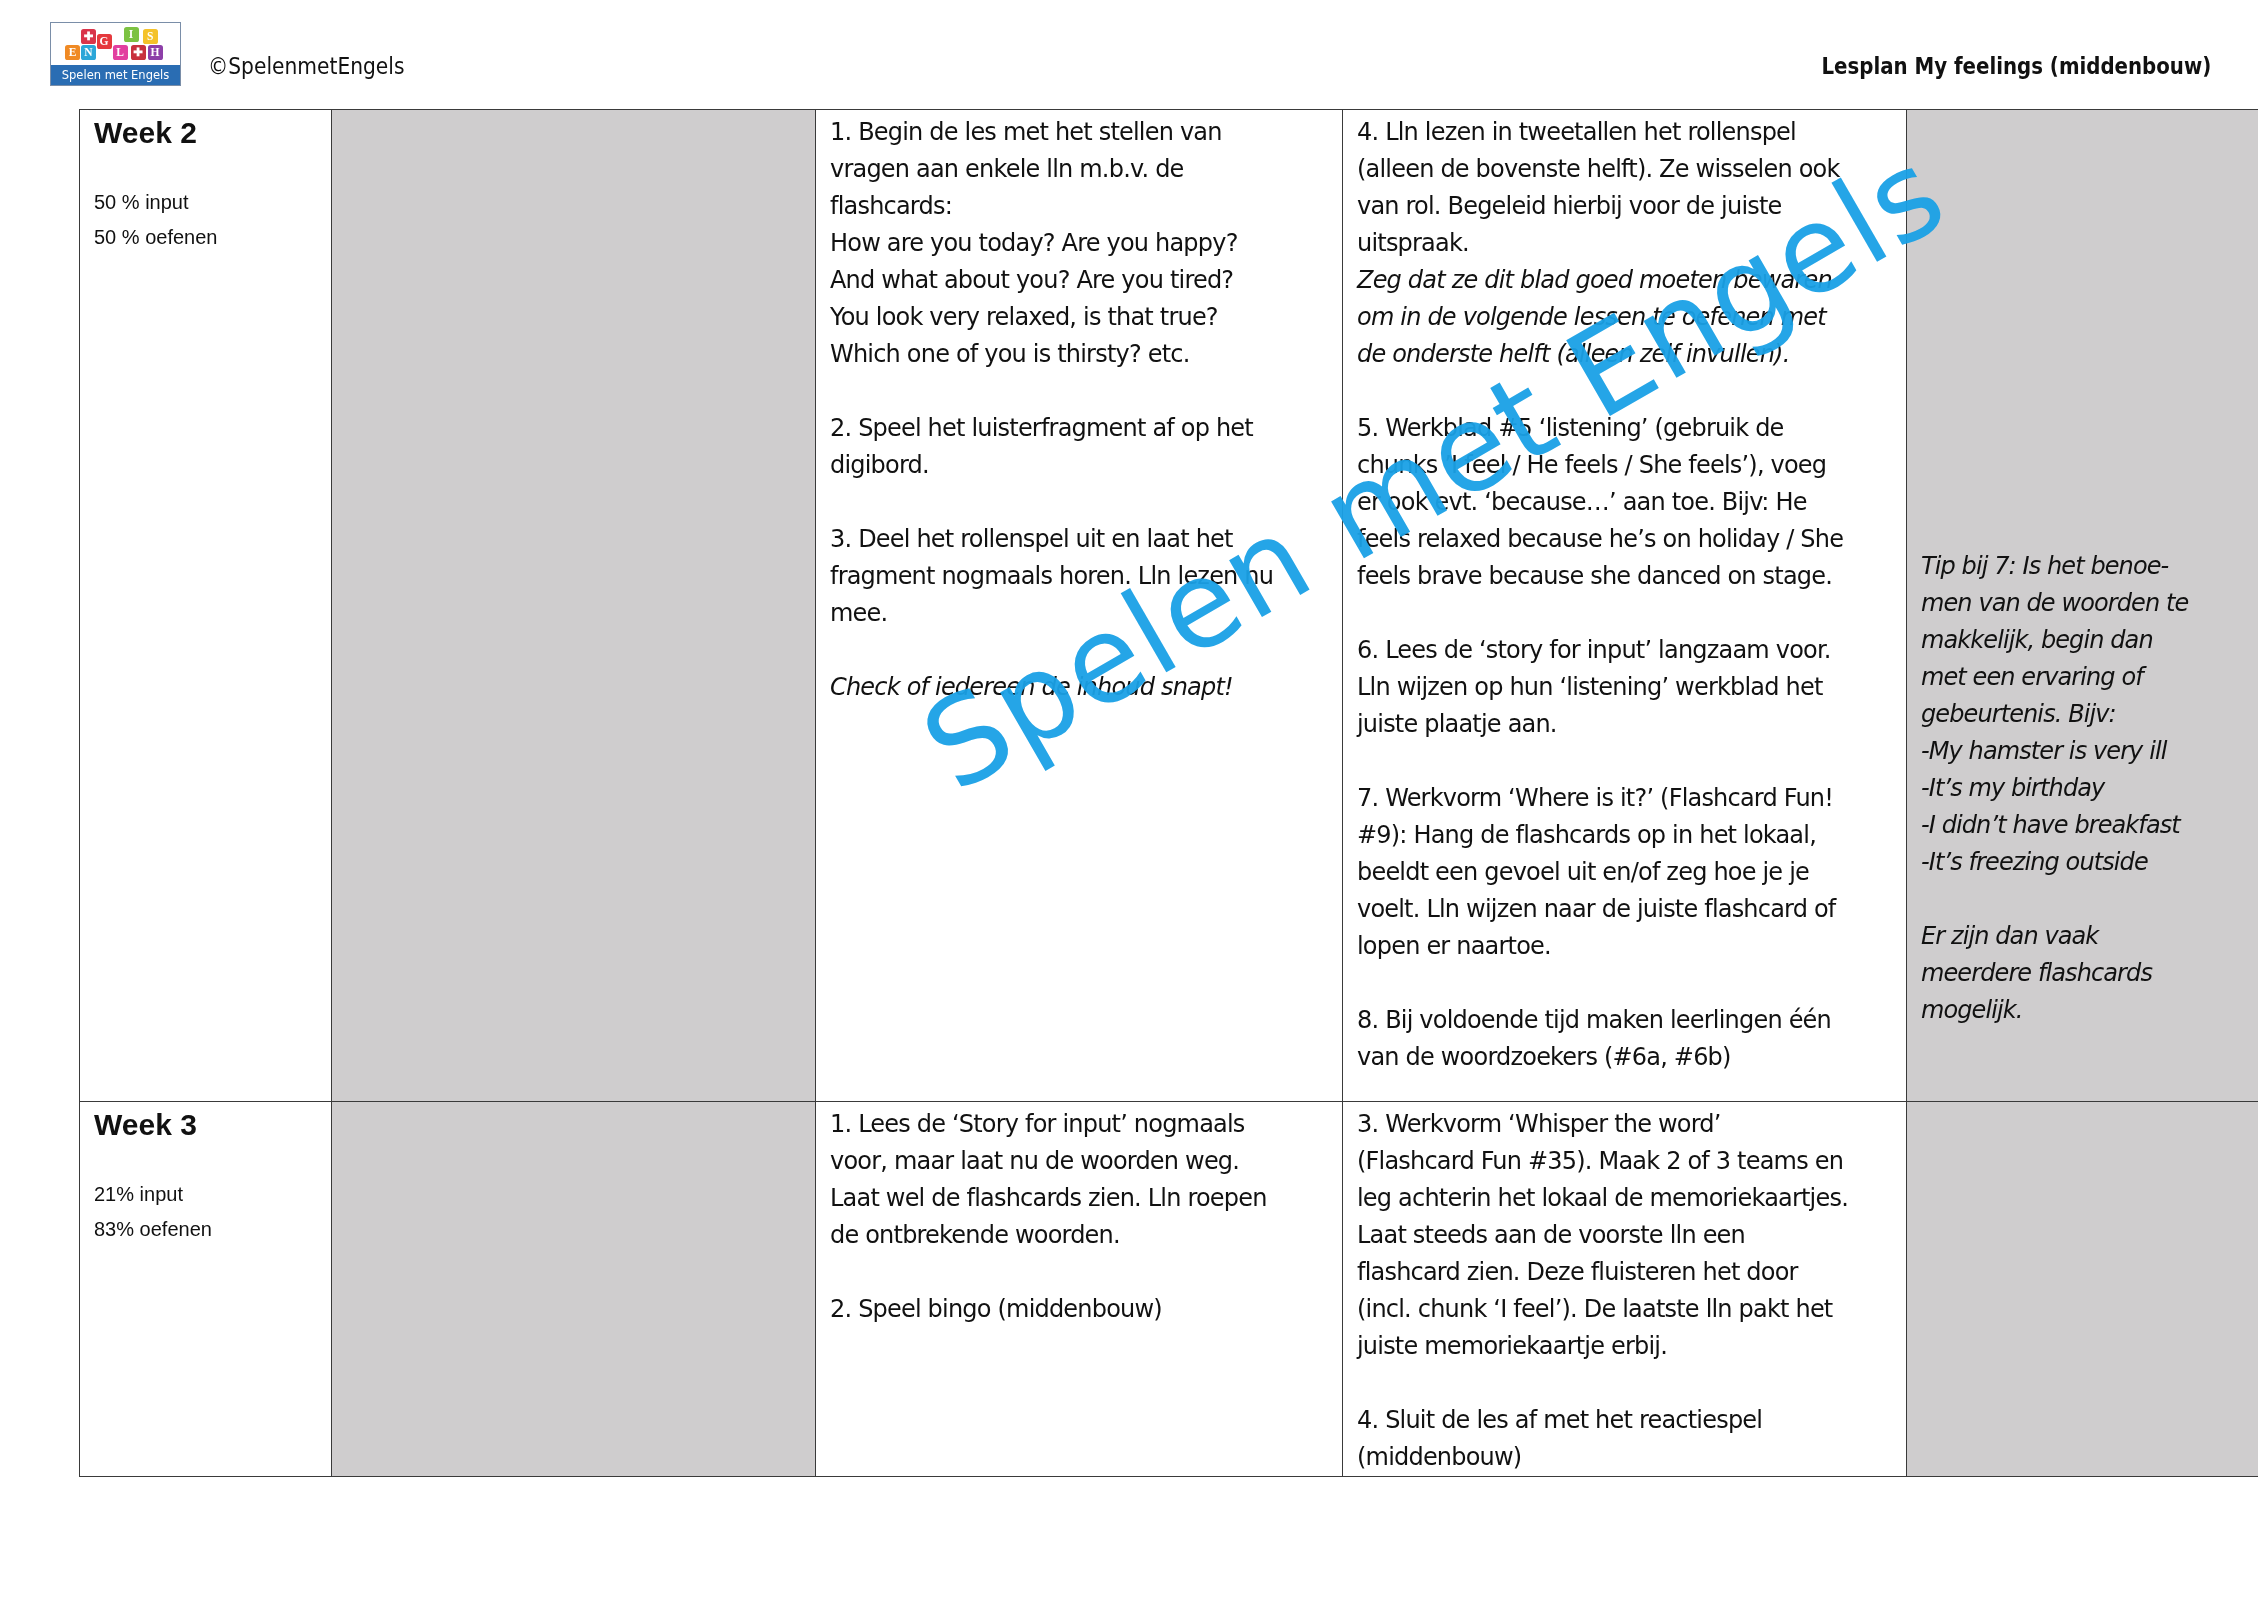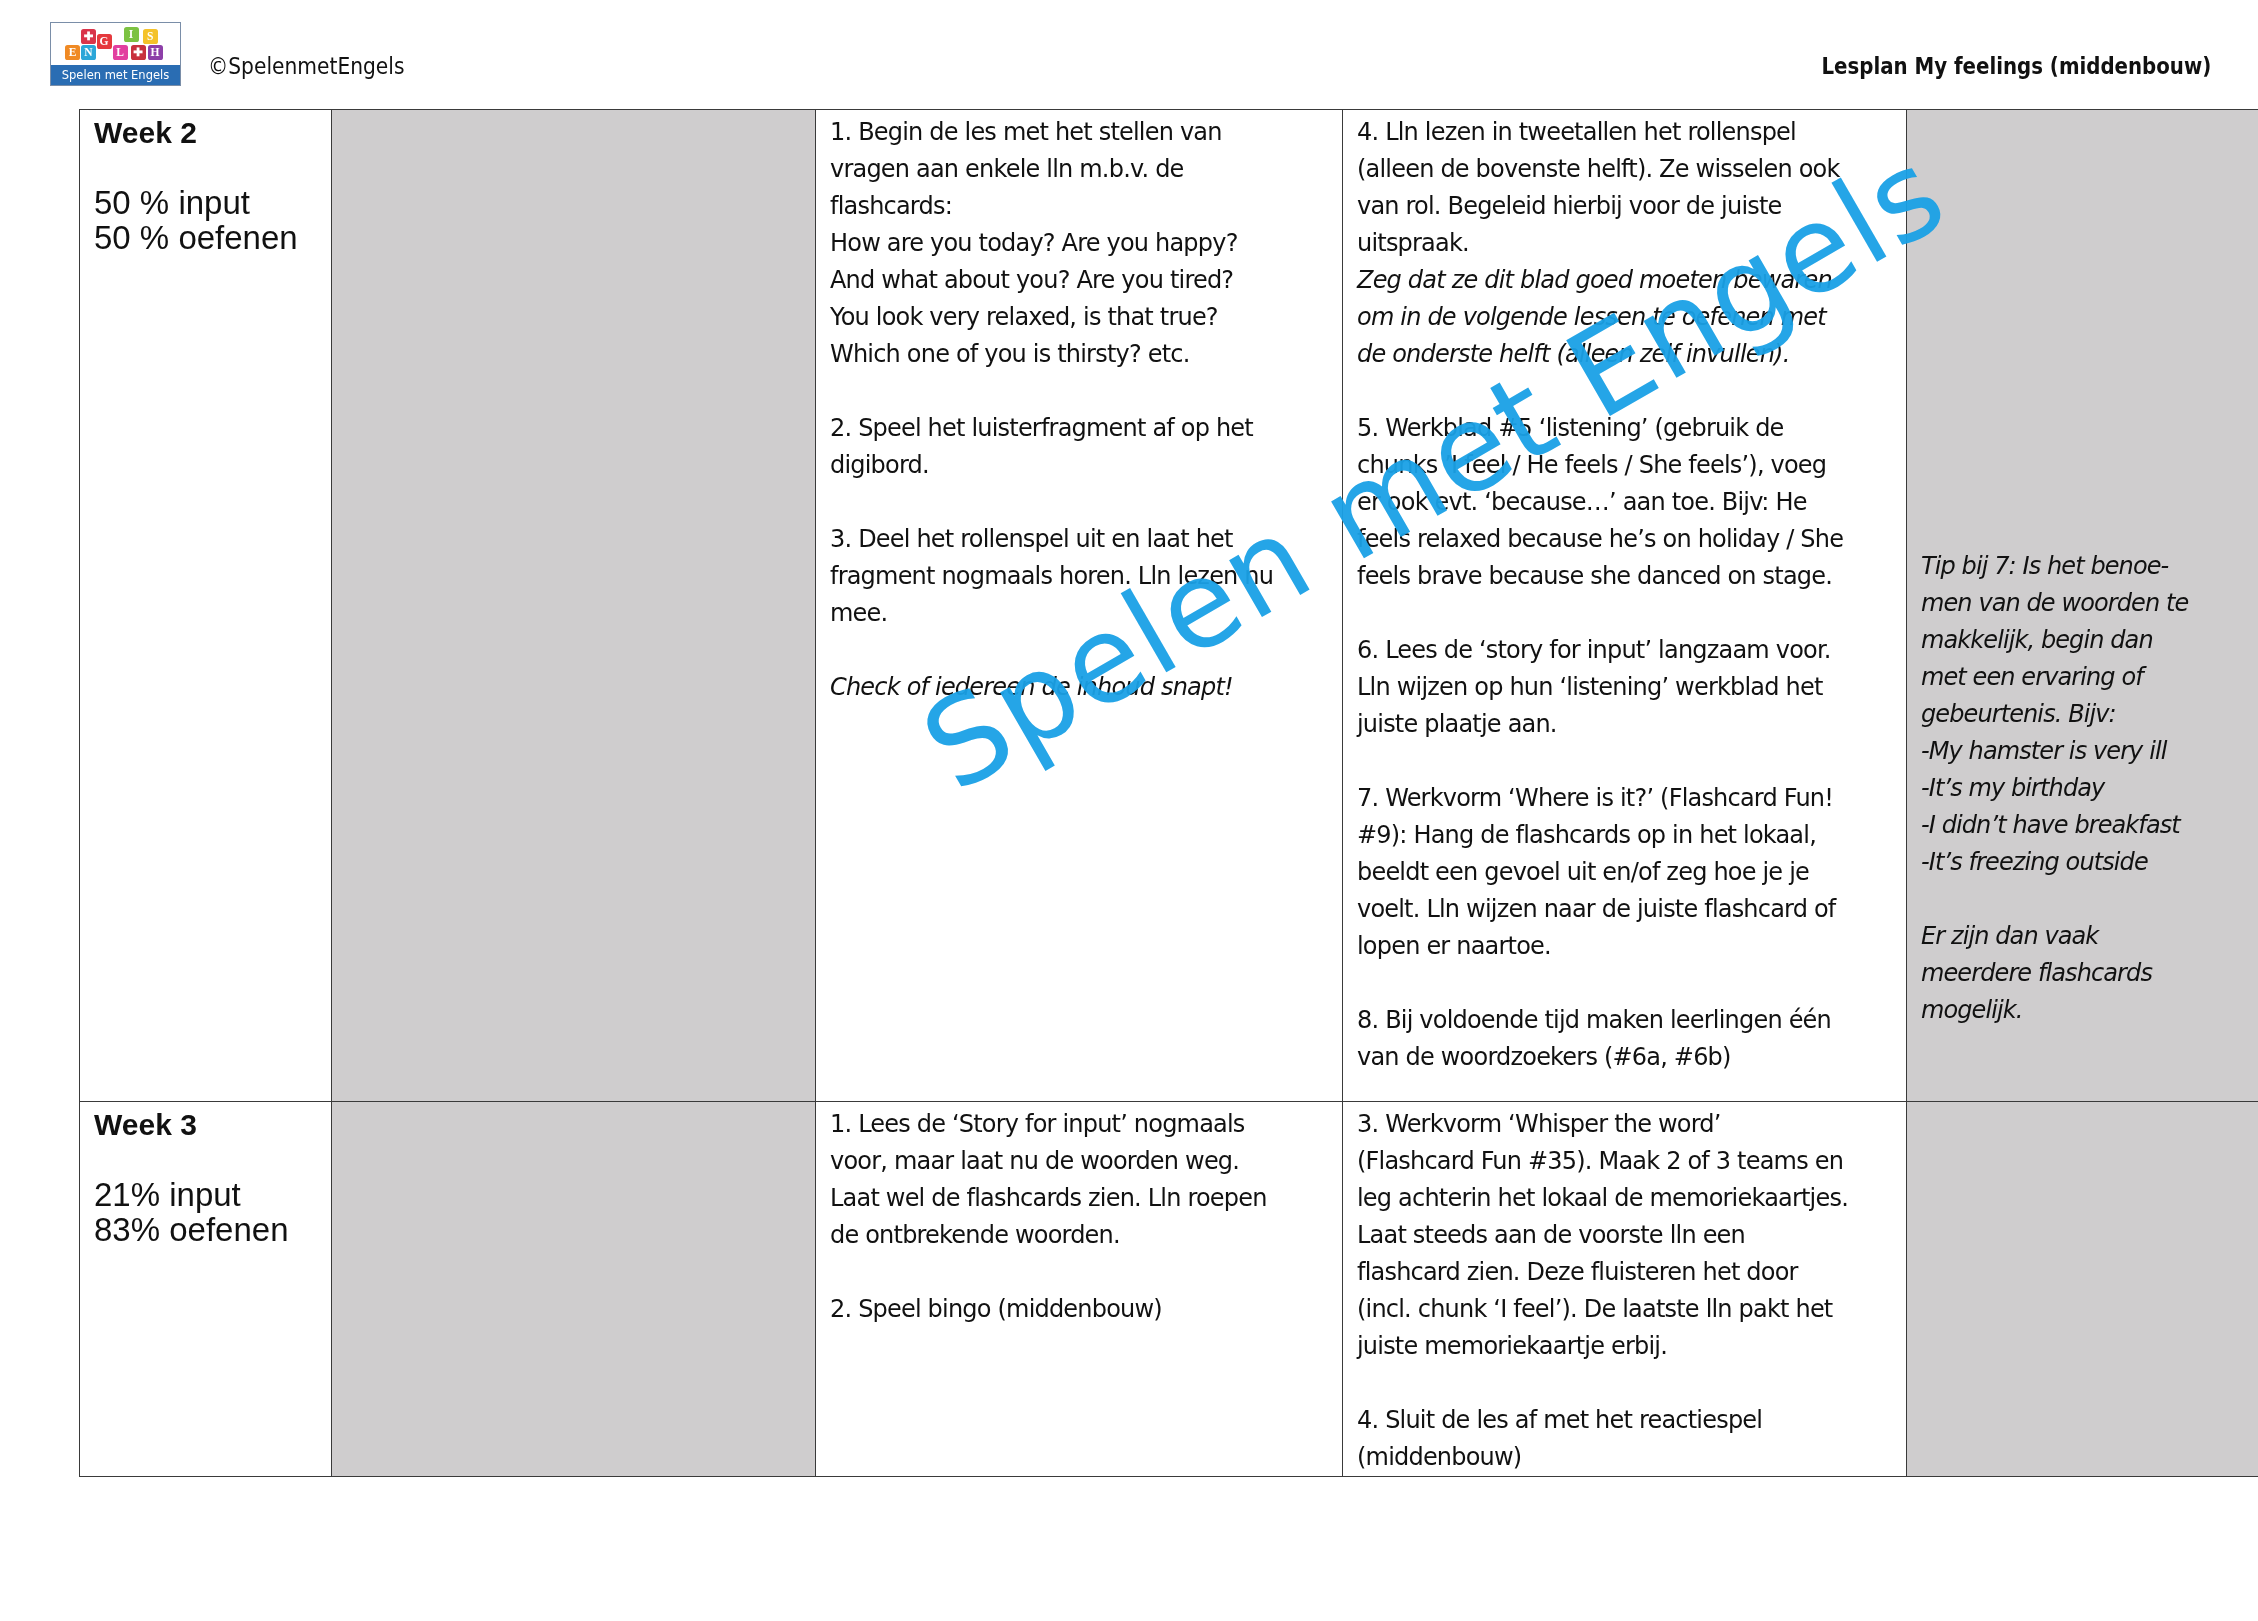--- a/index.html
+++ b/index.html
@@ -48,21 +48,21 @@
     .c4 { width: 564px; }
     .c5 { width: 365px; background: #cfcdce; }
     .row1 td { height: 992px; }
     .row2 td { height: 366px; }
     .week-cell { padding: 5.3px 0 0 14px !important; }
     .week-title {
       font-family: "Liberation Sans", sans-serif; font-weight: bold; font-size: 30px;
       line-height: 35px; margin-bottom: 35px;
     }
     .week-ratio {
-      font-family: "Liberation Sans", sans-serif; font-size: 33px; line-height: 35px;
+      font-family: "Liberation Sans", sans-serif; font-size: 20px; line-height: 35px;
     }
     .text-cell {
       padding: 3.5px 12.4px 0 14px !important;
       font-family: "DejaVu Sans", sans-serif; font-size: 24px; line-height: 37px;
       letter-spacing: -0.8px;
     }
     .para { margin: 0; white-space: pre-line; }
     .gap { height: 37px; }
     .it { font-style: italic; }
     .tip-cell {

